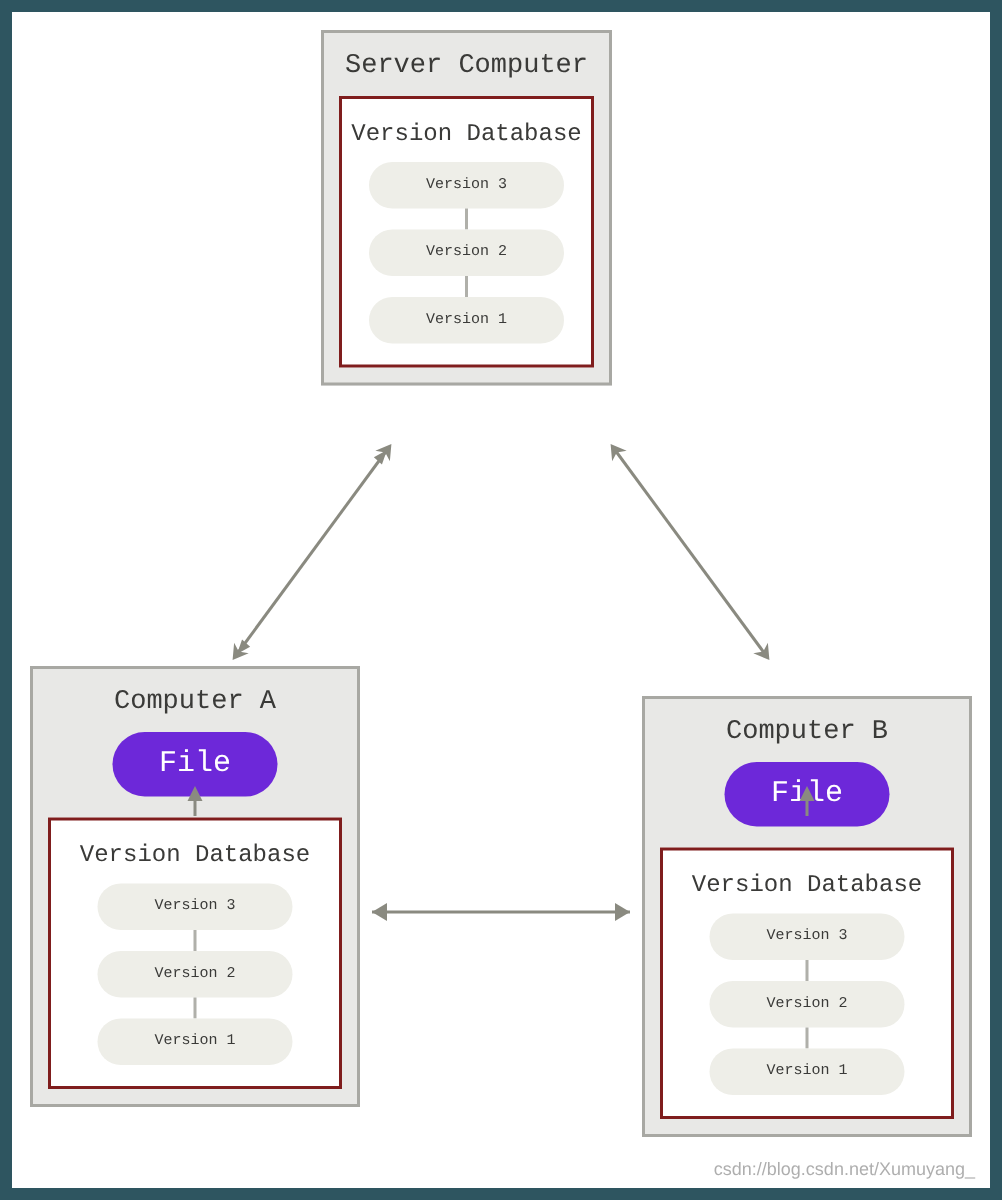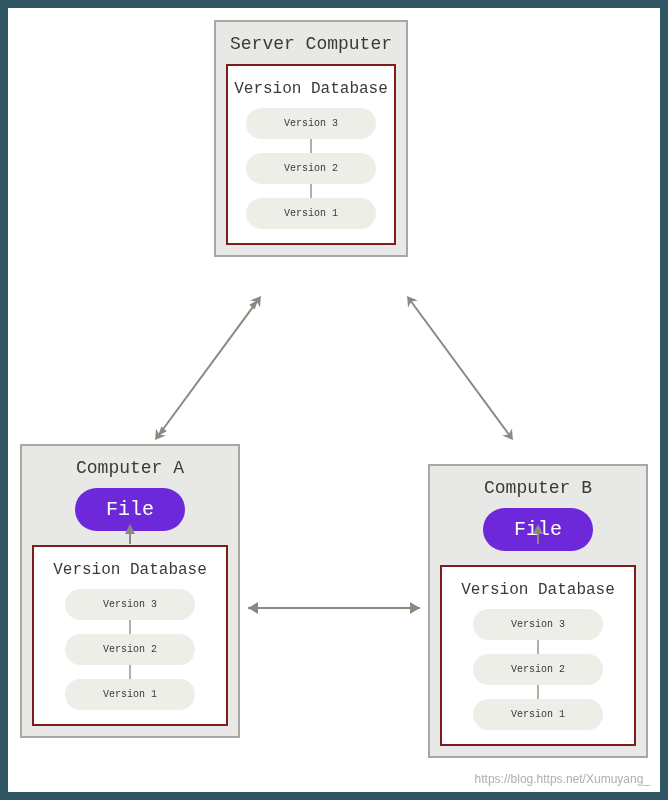--- a/index.html
+++ b/index.html
@@ -149,14 +149,14 @@
     <polygon class="arrow-head" points="240,600 250,594 250,606" fill="#8a8a80"></polygon>
     <polygon class="arrow-head" points="412,600 402,594 402,606" fill="#8a8a80"></polygon>
 
     <line class="arrow-line" x1="122" y1="536" x2="122" y2="520"></line>
     <polygon class="arrow-head" points="122,516 117,526 127,526" fill="#8a8a80"></polygon>
 
     <line class="arrow-line" x1="530" y1="536" x2="530" y2="520"></line>
     <polygon class="arrow-head" points="530,516 525,526 535,526" fill="#8a8a80"></polygon>
   </svg>
 
-  <div class="watermark">https://blog.https.net/Xumuyang_</div>
+  <div class="watermark">csdn://blog.csdn.net/Xumuyang_</div>
 </div>
 
 </body></html>

